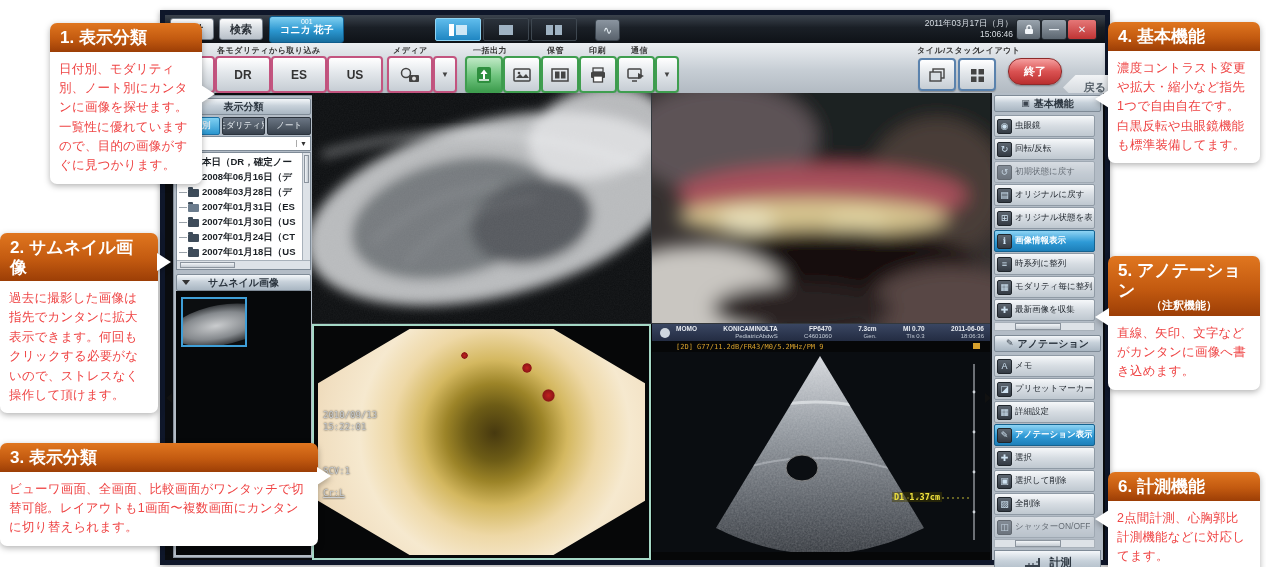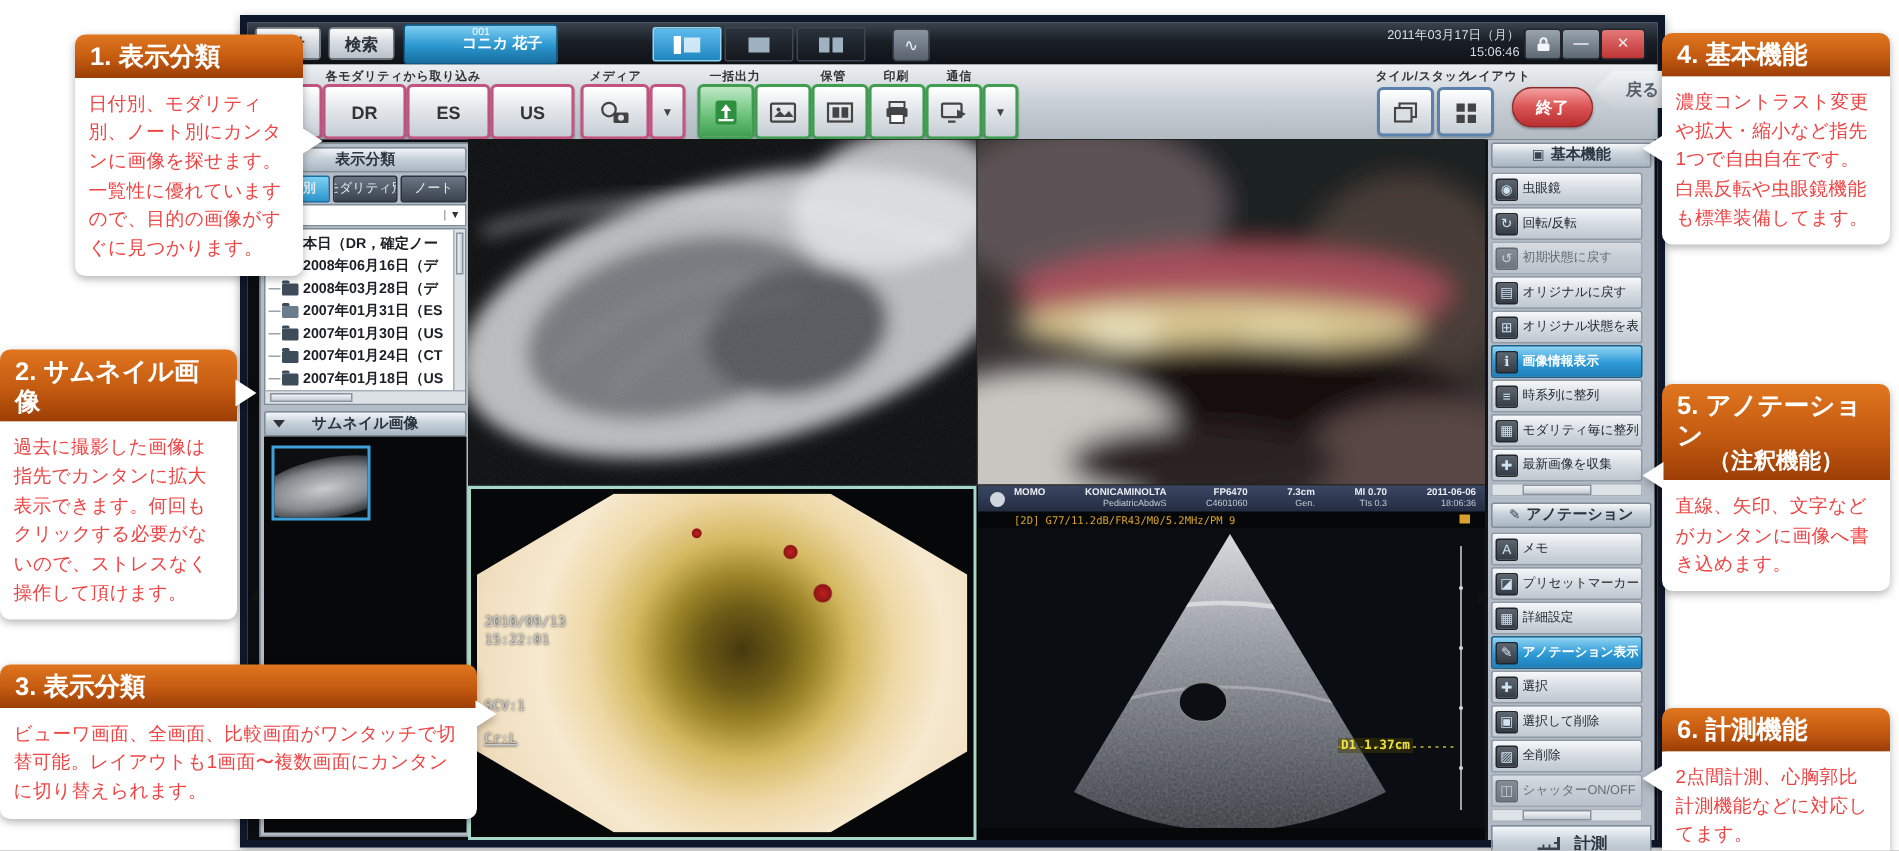--- a/index.html
+++ b/index.html
@@ -2,39 +2,39 @@
 <html><head>
 <meta charset="utf-8">
 <style>
   html,body{margin:0;padding:0;background:#fff;}
   .stage{position:relative;width:1266px;height:567px;background:#fff;overflow:hidden;
          font-family:"Liberation Sans","DejaVu Sans",sans-serif;}
   
   .callout{position:absolute;filter:drop-shadow(0 2px 3px rgba(0,0,0,.3));}
   .co-header{background:linear-gradient(#e0761f,#c35a10 55%,#9c3e06);color:#fff;font-weight:bold;
              font-size:17px;padding:5px 10px 4px;border-radius:7px 7px 0 0;line-height:1.15;}
-  .co-sub{font-size:15px;font-weight:bold;text-align:center;margin-top:-1px;}
+  .co-sub{font-size:11px;font-weight:bold;text-align:center;margin-top:-1px;}
   .co-body{background:#fff;border-radius:0 0 7px 7px;padding:8px 9px;font-size:12.5px;color:#ef4444;
            line-height:1.55;letter-spacing:.2px;}
   .tail{position:absolute;width:0;height:0;border-top:9px solid transparent;border-bottom:9px solid transparent;}
   .tail.r{border-left:14px solid #fff;right:-13px;}
   .tail.l{border-right:14px solid #fff;left:-13px;}
   
   .app{position:absolute;left:160px;top:10px;width:940px;height:545px;background:#aeb8c2;
        border:5px solid #0f172a;box-shadow:0 2px 6px rgba(0,0,0,.35);}
   
   .titlebar{position:absolute;left:0;top:0;right:0;height:28px;
             background:linear-gradient(#3b434d,#1a1f26 45%,#0e1217);display:flex;align-items:center;}
   .tb-btn{height:20px;padding:0 10px;margin-left:5px;font-size:11px;font-weight:bold;color:#2b3138;
           background:linear-gradient(#fdfdfd,#d9dee3 45%,#b8c0c8);border:1px solid #6f7984;border-radius:3px;
           display:flex;align-items:center;}
   .patient{height:23px;margin-left:6px;padding:1px 10px;border-radius:3px;border:1px solid #0f5c8c;
            background:linear-gradient(#7fd0f2,#2b96cf 55%,#176e9e);color:#fff;text-align:center;line-height:1.05;}
   .patient .pid{font-size:7px;display:block;}
-  .patient .pname{font-size:10px;font-weight:bold;display:block;margin-left:28px;}
+  .patient .pname{font-size:10px;font-weight:bold;display:block;}
   .toggles{position:absolute;left:270px;top:3px;display:flex;gap:2px;}
   .tg{width:44px;height:21px;background:linear-gradient(#2b323b,#14181e);border:1px solid #3e4750;border-radius:2px;
       display:flex;align-items:center;justify-content:center;}
   .tg.active{background:linear-gradient(#5fbcec,#1f86c2);border-color:#8fd4f4;}
   .wavebtn{position:absolute;left:430px;top:4px;width:23px;height:20px;border-radius:3px;
            background:linear-gradient(#8b95a0,#59626c);border:1px solid #39424c;color:#eaf2f8;
            font-size:11px;display:flex;align-items:center;justify-content:center;}
   .datetime{position:absolute;right:92px;top:3px;text-align:right;color:#d7dde3;font-size:8.5px;line-height:1.25;}
   .winbtn{position:absolute;top:4px;height:19px;border-radius:3px;border:1px solid #20262d;
           display:flex;align-items:center;justify-content:center;color:#e8edf2;font-size:10px;
@@ -49,21 +49,21 @@
   .tbtn{position:absolute;top:13px;height:33px;background:linear-gradient(#ffffff,#e3e7eb 45%,#c6cdd4);
         border-radius:4px;display:flex;align-items:center;justify-content:center;
         font-size:12px;font-weight:bold;color:#333;box-shadow:0 1px 1px rgba(0,0,0,.25);}
   .pinkb{border:2px solid #c3547f;}
   .greenb{border:2px solid #3f9e4f;}
   .blueb{border:2px solid #5a82ad;}
   .drop{font-size:8px;color:#444;}
   .redpill{position:absolute;top:15px;height:25px;border-radius:13px;color:#fff;font-size:11px;font-weight:bold;
            background:linear-gradient(#f59f9f,#da5252 50%,#ba2f2f);border:1px solid #8d2a2a;
            display:flex;align-items:center;justify-content:center;box-shadow:0 1px 2px rgba(0,0,0,.35);}
-  .backarrow{position:absolute;top:4px;height:25px;color:#566069;font-size:11px;font-weight:bold;
+  .backarrow{position:absolute;top:32px;height:25px;color:#566069;font-size:11px;font-weight:bold;
              background:linear-gradient(#f2f4f6,#c9cfd5);display:flex;align-items:center;justify-content:center;
              padding-left:12px;clip-path:polygon(0 50%,24% 0,100% 0,100% 100%,24% 100%);}
   
   .content{position:absolute;left:0;top:78px;right:0;bottom:0;background:#0a0c0f;}
   
   .lpanel{position:absolute;left:8px;top:2px;width:139px;bottom:2px;background:#b3bcc6;border:1px solid #858f9a;}
   .sechead{background:linear-gradient(#f4f7fa,#c7d1da 45%,#a9b6c2);border:1px solid #7f8b97;border-radius:2px;
            font-size:10px;font-weight:bold;color:#2c3640;text-align:center;line-height:15px;height:15px;
            position:relative;}
   .lp-head{position:absolute;left:2px;right:2px;top:2px;}

